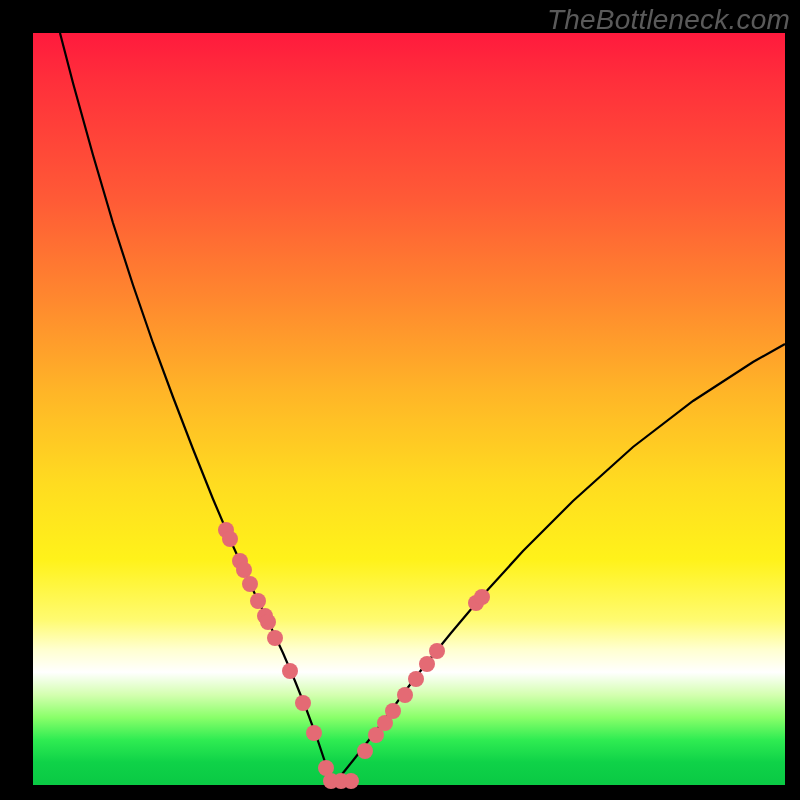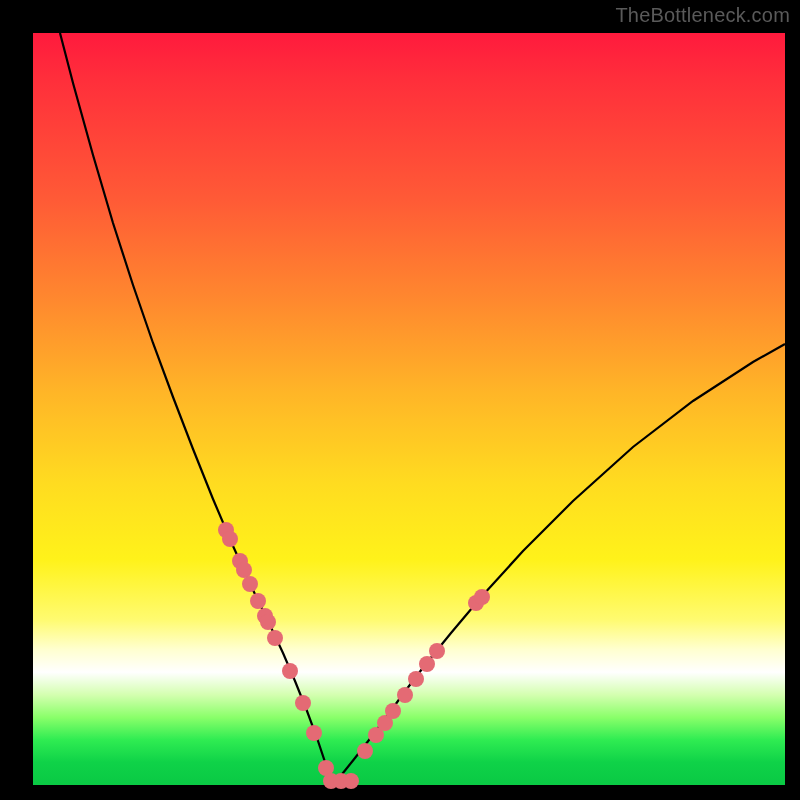--- a/index.html
+++ b/index.html
@@ -42,23 +42,24 @@
       #2fec52 94%,
       #0fd248 97%,
       #0ac944 100%
     );
   }
   .watermark {
     position: absolute;
     top: 4px;
     right: 10px;
     color: #5a5a5a;
-    font-size: 20px;
+    font-size: 28px;
     letter-spacing: 0.2px;
     font-weight: 400;
+    font-style: italic;
   }
   svg.curves {
     position: absolute;
     left: 33px;
     top: 33px;
     width: 752px;
     height: 752px;
     overflow: visible;
   }
   .curve {

